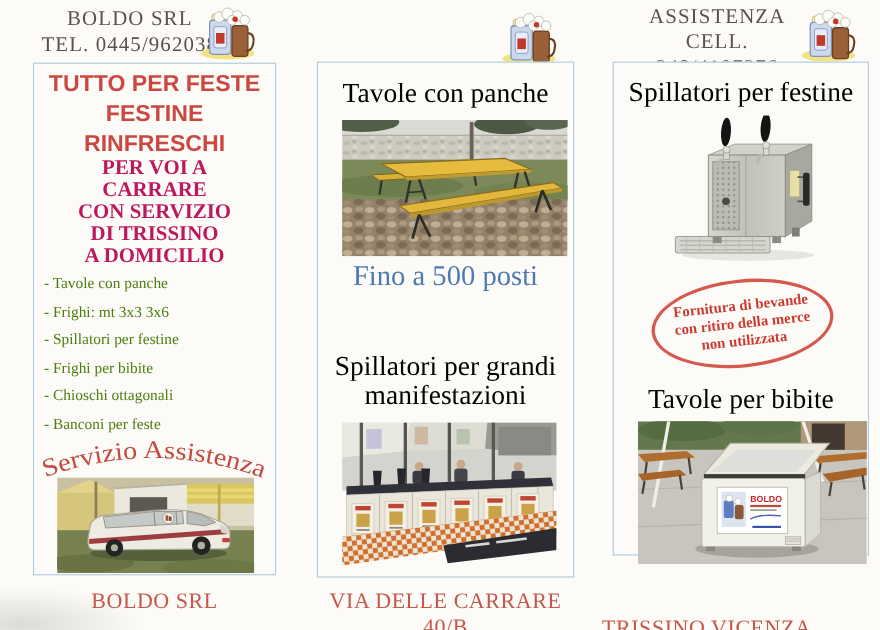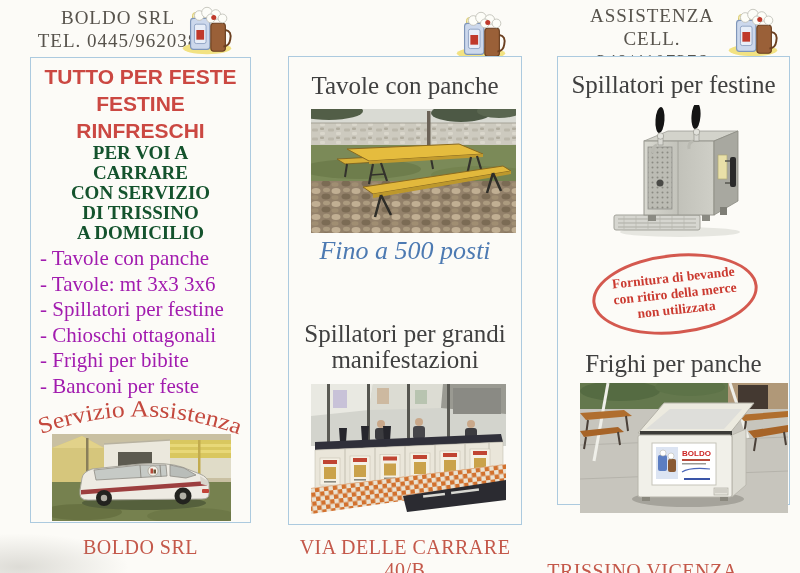--- a/index.html
+++ b/index.html
@@ -19,30 +19,30 @@
   
   .panel{position:absolute;border:1px solid #accadf;background:#fcfbf7;box-sizing:border-box;}
   #panel-left{left:30px;top:57px;width:221px;height:466px;}
   #panel-mid{left:288px;top:56px;width:234px;height:469px;}
   #panel-right{left:557px;top:56px;width:233px;height:449px;}
   
   .red-head{position:absolute;left:0;top:5px;width:100%;text-align:center;
     font-family:"Liberation Sans", sans-serif;font-weight:bold;
     color:#cb4842;font-size:21px;line-height:27px;}
   .blue-head{position:absolute;left:0;top:85px;width:100%;text-align:center;
-    font-weight:bold;color:#14532d;font-size:19px;line-height:20px;}
+    font-weight:bold;color:#be185d;font-size:19px;line-height:20px;}
   .services{position:absolute;left:9px;top:188px;width:205px;
-    color:#a21caf;font-size:21px;line-height:25.5px;white-space:nowrap;}
+    color:#4d7c0f;font-size:14px;line-height:25.5px;white-space:nowrap;}
   .arc-wrap{position:absolute;left:0;top:336px;width:221px;height:46px;}
   .photo{position:absolute;display:block;}
   #van-photo{left:21px;top:376px;width:179px;height:87px;}
   
-  .ptitle{position:absolute;width:100%;text-align:center;color:#404040;font-size:25px;line-height:26px;}
+  .ptitle{position:absolute;width:100%;text-align:center;color:#000000;font-size:25px;line-height:26px;}
   #mid-title-top{top:16px;}
-  #mid-caption{position:absolute;width:100%;text-align:center;top:179px;color:#4d7ab2;font-size:26px;font-style:italic;}
+  #mid-caption{position:absolute;width:100%;text-align:center;top:179px;color:#4d7ab2;font-size:26px;}
   #mid-title-bottom{top:264px;}
   #benches-photo{left:22px;top:52px;width:205px;height:124px;}
   #bar-photo{left:22px;top:327px;width:195px;height:130px;}
   
   #right-title-top{top:15px;}
   #dispenser-photo{left:52px;top:48px;width:136px;height:135px;}
   .badge{position:absolute;left:34px;top:197px;width:166px;height:80px;
     border:3px solid #d4594f;border-radius:50%;transform:rotate(-6deg);
     display:flex;align-items:center;justify-content:center;text-align:center;
     color:#cb3a30;font-weight:bold;font-size:13.5px;line-height:16px;box-sizing:border-box;}
@@ -110,24 +110,24 @@
     </div>
     <div class="blue-head">
       <div>PER VOI A</div>
       <div>CARRARE</div>
       <div>CON SERVIZIO</div>
       <div>DI TRISSINO</div>
       <div>A DOMICILIO</div>
     </div>
     <div class="services">
       <div>- Tavole con panche</div>
-      <div>- Tavole: mt 3x3 3x6</div>
+      <div>- Frighi: mt 3x3 3x6</div>
       <div>- Spillatori per festine</div>
+      <div>- Frighi per bibite</div>
       <div>- Chioschi ottagonali</div>
-      <div>- Frighi per bibite</div>
       <div>- Banconi per feste</div>
     </div>
     <svg class="arc-wrap" viewBox="0 0 221 46">
       <path id="arc-path" d="M 10,40 Q 110,4 212,42" fill="none"></path>
       <text font-size="23" fill="#c4493e" font-family="Liberation Serif, serif">
         <textPath href="#arc-path" textLength="202" lengthAdjust="spacingAndGlyphs">Servizio Assistenza</textPath>
       </text>
     </svg>
 
     <svg class="photo" id="van-photo" viewBox="0 0 179 87">
@@ -300,21 +300,21 @@
       <rect x="92" y="110" width="8" height="6" fill="#8a8a82"></rect>
       <rect x="110" y="102" width="7" height="8" fill="#7e7e76"></rect>
     </svg>
     <div class="badge">
       <div>
         <div>Fornitura di bevande</div>
         <div>con ritiro della merce</div>
         <div>non utilizzata</div>
       </div>
     </div>
-    <div class="ptitle" id="right-title-bottom">Frighi per panche</div>
+    <div class="ptitle" id="right-title-bottom">Tavole per bibite</div>
     <svg class="photo" id="freezer-photo" viewBox="0 0 208 130">
       <rect width="208" height="26" fill="#64784d"></rect>
       <ellipse cx="40" cy="8" rx="40" ry="10" fill="#556b42"></ellipse>
       <ellipse cx="110" cy="4" rx="35" ry="9" fill="#5d7348"></ellipse>
       <rect x="148" y="0" width="60" height="26" fill="#b09878"></rect>
       <rect x="158" y="2" width="30" height="24" fill="#443931"></rect>
       <rect x="0" y="26" width="208" height="104" fill="#c7c5bd"></rect>
       <path d="M0,62 L208,54 M0,96 L208,88" stroke="#b5b3ab" stroke-width="1"></path>
       <line x1="28" y1="0" x2="14" y2="78" stroke="#efefe9" stroke-width="3"></line>
       <line x1="150" y1="0" x2="168" y2="55" stroke="#efefe9" stroke-width="3"></line>

